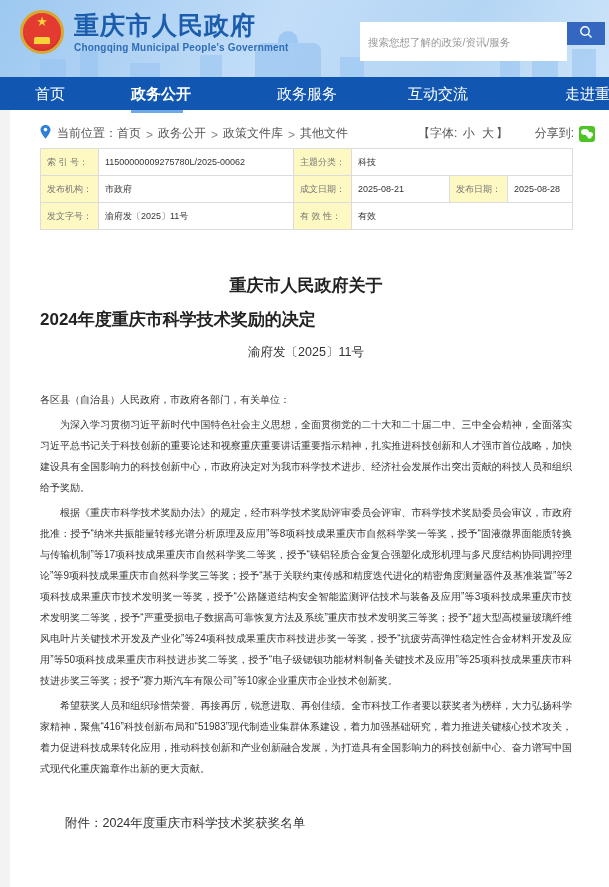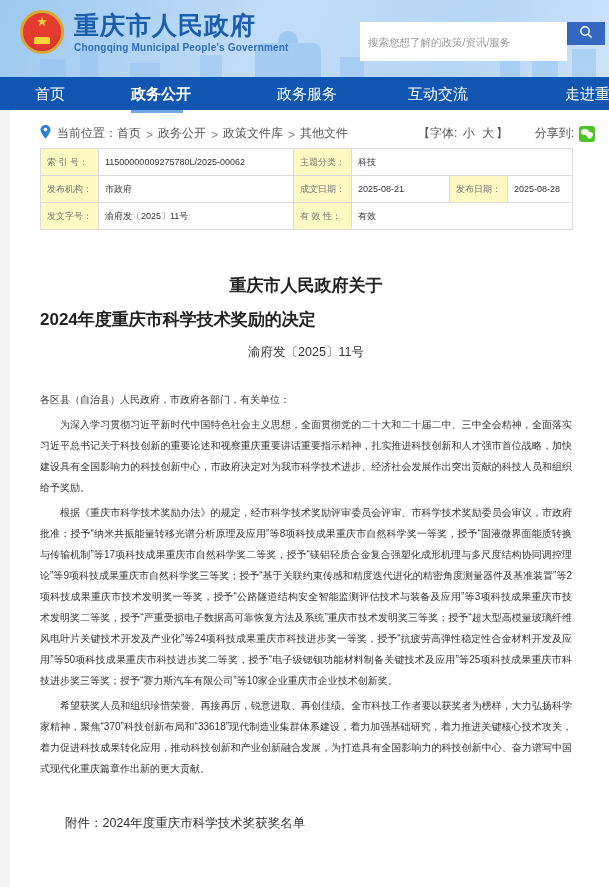--- a/index.html
+++ b/index.html
@@ -174,20 +174,20 @@
 
   <div class="doc">
     <div class="doc-title">重庆市人民政府关于</div>
     <div class="doc-title2">2024年度重庆市科学技术奖励的决定</div>
     <div class="doc-no">渝府发〔2025〕11号</div>
 
     <div class="doc-body">
       <p>各区县（自治县）人民政府，市政府各部门，有关单位：</p>
       <p class="indent">为深入学习贯彻习近平新时代中国特色社会主义思想，全面贯彻党的二十大和二十届二中、三中全会精神，全面落实习近平总书记关于科技创新的重要论述和视察重庆重要讲话重要指示精神，扎实推进科技创新和人才强市首位战略，加快建设具有全国影响力的科技创新中心，市政府决定对为我市科学技术进步、经济社会发展作出突出贡献的科技人员和组织给予奖励。</p>
       <p class="indent">根据《重庆市科学技术奖励办法》的规定，经市科学技术奖励评审委员会评审、市科学技术奖励委员会审议，市政府批准：授予“纳米共振能量转移光谱分析原理及应用”等8项科技成果重庆市自然科学奖一等奖，授予“固液微界面能质转换与传输机制”等17项科技成果重庆市自然科学奖二等奖，授予“镁铝轻质合金复合强塑化成形机理与多尺度结构协同调控理论”等9项科技成果重庆市自然科学奖三等奖；授予“基于关联约束传感和精度迭代进化的精密角度测量器件及基准装置”等2项科技成果重庆市技术发明奖一等奖，授予“公路隧道结构安全智能监测评估技术与装备及应用”等3项科技成果重庆市技术发明奖二等奖，授予“严重受损电子数据高可靠恢复方法及系统”重庆市技术发明奖三等奖；授予“超大型高模量玻璃纤维风电叶片关键技术开发及产业化”等24项科技成果重庆市科技进步奖一等奖，授予“抗疲劳高弹性稳定性合金材料开发及应用”等50项科技成果重庆市科技进步奖二等奖，授予“电子级锶钡功能材料制备关键技术及应用”等25项科技成果重庆市科技进步奖三等奖；授予“赛力斯汽车有限公司”等10家企业重庆市企业技术创新奖。</p>
-      <p class="indent">希望获奖人员和组织珍惜荣誉、再接再厉，锐意进取、再创佳绩。全市科技工作者要以获奖者为榜样，大力弘扬科学家精神，聚焦“370”科技创新布局和“33618”现代制造业集群体系建设，着力加强基础研究，着力推进关键核心技术攻关，着力促进科技成果转化应用，推动科技创新和产业创新融合发展，为打造具有全国影响力的科技创新中心、奋力谱写中国式现代化重庆篇章作出新的更大贡献。</p>
+      <p class="indent">希望获奖人员和组织珍惜荣誉、再接再厉，锐意进取、再创佳绩。全市科技工作者要以获奖者为榜样，大力弘扬科学家精神，聚焦“416”科技创新布局和“51983”现代制造业集群体系建设，着力加强基础研究，着力推进关键核心技术攻关，着力促进科技成果转化应用，推动科技创新和产业创新融合发展，为打造具有全国影响力的科技创新中心、奋力谱写中国式现代化重庆篇章作出新的更大贡献。</p>
     </div>
 
     <div class="attachment">附件：2024年度重庆市科学技术奖获奖名单</div>
 
   </div>
 
 </div>
 
 </body></html>

